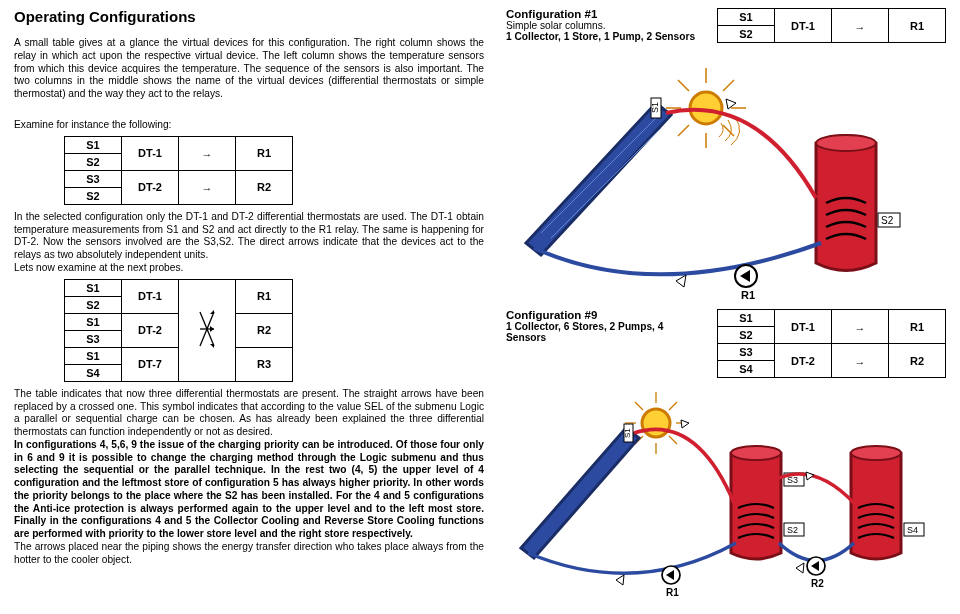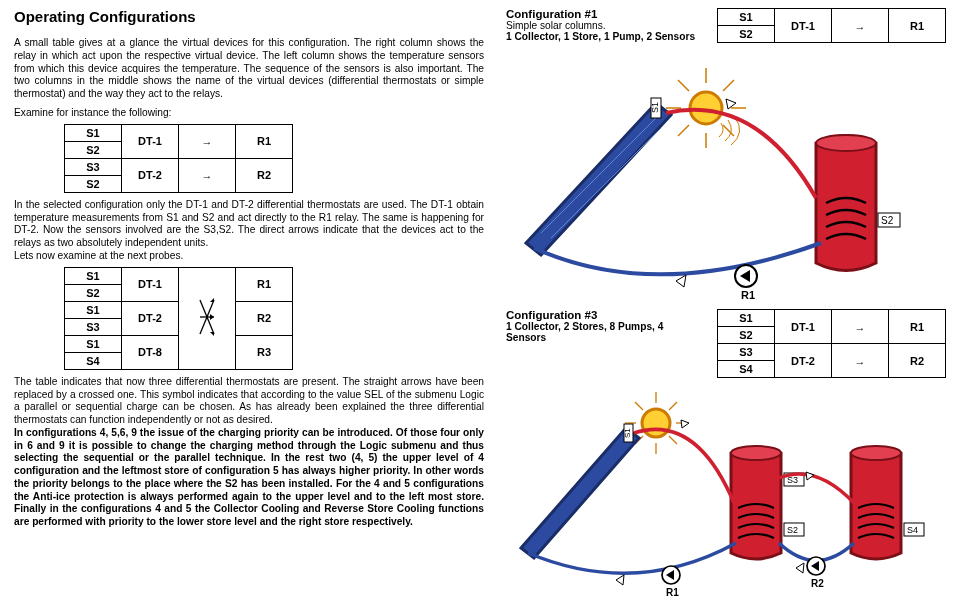--- a/index.html
+++ b/index.html
@@ -10,21 +10,21 @@
     color: #000;
     width: 960px;
     box-sizing: border-box;
     background: #fff;
   }
   .title {
     font-size: 15px;
     font-weight: bold;
     margin-bottom: 12px;
   }
-  .subsection { margin-top: 6px; }
+  .subsection { margin-top: 18px; }
   .cfg-title { font-weight: bold; font-size: 11.5px; }
   .para { text-align: justify; line-height: 1.25; }
   .row { display: flex; }
   .col-left { width: 480px; padding-right: 14px; }
   .col-right { flex: 1; padding-left: 8px; position: relative; }
   table.dev {
     border-collapse: collapse;
     font-size: 11px;
     font-weight: bold;
     margin: 6px 0 6px 50px;
@@ -100,31 +100,32 @@
       <tr>
         <td>S1</td>
         <td rowspan="2">DT-2</td>
         <td rowspan="2">R2</td>
       </tr>
       <tr>
             <td>S3</td>
           </tr>
       <tr>
         <td>S1</td>
-        <td rowspan="2">DT-8</td>
+        <td rowspan="2">DT-7</td>
         <td rowspan="2">R3</td>
       </tr>
       <tr>
             <td>S4</td>
           </tr>
     </tbody>
       </table>
 
     <div class="para">The table indicates that now three differential thermostats are present. The straight arrows have been replaced by a crossed one. This symbol indicates that  according to the value SEL of the submenu Logic a parallel or sequential charge can be chosen. As has already been explained the three differential thermostats can function independently or not as desired.</div>
     <div class="para" style="font-weight:bold;">In configurations 4, 5,6, 9 the issue of the charging priority can be introduced. Of those four only in 6 and 9 it is possible to change the charging method through the Logic submenu and thus selecting the sequential or the parallel technique. In the rest two (4, 5) the upper level of 4 configuration and the leftmost store of configuration 5 has always higher priority. In other words the priority belongs to the place where the S2 has been installed. For the 4 and 5 configurations the Anti-ice protection is always performed again to the upper level and to the left most store. Finally in the configurations 4 and 5 the Collector Cooling and Reverse Store Cooling functions are performed with priority to the lower store level and the right store respectively.</div>
+    <div class="para">The arrows placed near the piping shows the energy transfer direction who takes place always from the hotter to the cooler object.</div>
   </div>
 
   <div class="col-right">
 
     <div class="cfg-block">
       <div class="cfg-text">
         <div class="cfg-title">Configuration #1</div>
         <div>Simple solar columns.</div>
         <div style="font-weight:bold;">1 Collector, 1 Store, 1 Pump, 2 Sensors</div>
       </div>
@@ -187,22 +188,22 @@
       <polygon points="220,56 230,60 222,66" fill="#fff" stroke="#000"></polygon>
       <polygon points="170,238 180,232 178,244" fill="#fff" stroke="#000"></polygon>
 
       <circle cx="240" cy="233" r="11" fill="#fff" stroke="#000" stroke-width="2"></circle>
       <polygon points="234,233 244,227 244,239" fill="#000"></polygon>
       <text x="235" y="256" font-size="11" font-weight="bold">R1</text>
     </svg>
 
     <div class="cfg-block" style="margin-top:6px;">
       <div class="cfg-text">
-        <div class="cfg-title">Configuration #3</div>
-        <div style="font-weight:bold;">1 Collector, 2 Stores, 8 Pumps, 4 Sensors</div>
+        <div class="cfg-title">Configuration #9</div>
+        <div style="font-weight:bold;">1 Collector, 6 Stores, 2 Pumps, 4 Sensors</div>
       </div>
       <div class="cfg-table">
         <table class="dev">
           <tbody>
               <tr>
             <td>S1</td>
             <td rowspan="2">DT-1</td>
             <td rowspan="2" class="arrow">→</td>
             <td rowspan="2">R1</td>
           </tr>

